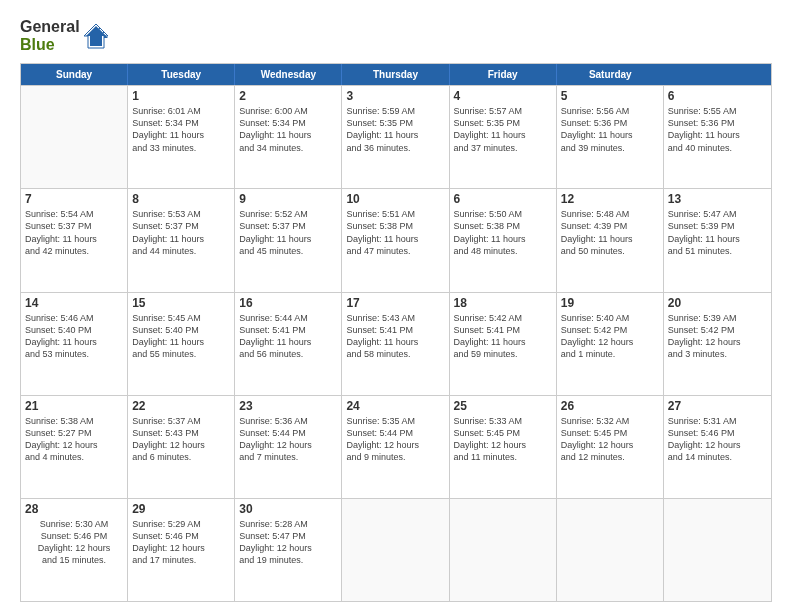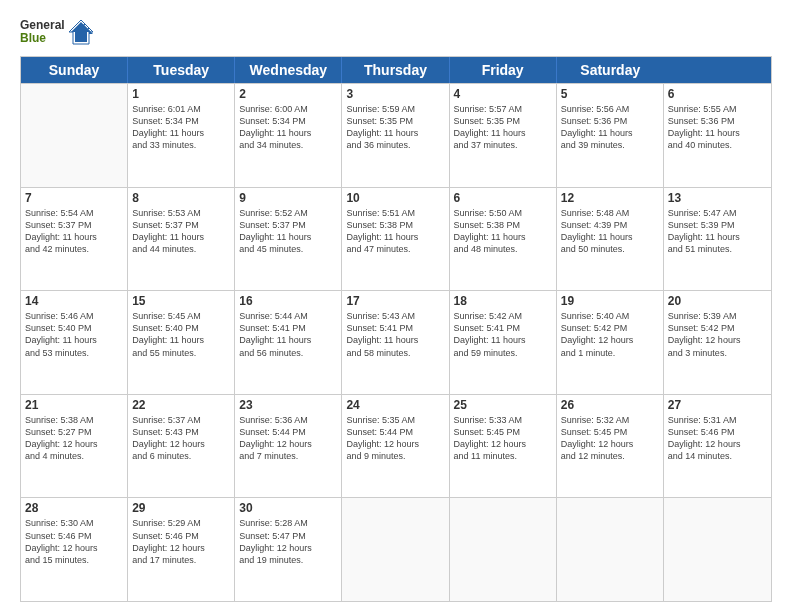--- a/index.html
+++ b/index.html
@@ -22,21 +22,21 @@
       justify-content: space-between;
       align-items: flex-start;
       margin-bottom: 10px;
     }
     .logo {
       display: flex;
       align-items: center;
       gap: 0px;
     }
     .logo-text {
-      font-size: 12px;
+      font-size: 16px;
       font-weight: bold;
       line-height: 1.1;
     }
     .logo-text .general { color: #333; }
     .logo-text .blue { color: #4d7c0f; }
     .logo-icon {
       width: 28px;
       height: 28px;
       margin-left: 2px;
     }
@@ -60,21 +60,21 @@
       flex-direction: column;
       border: 1px solid #ccc;
     }
     .cal-header {
       display: grid;
       grid-template-columns: repeat(7, 1fr);
       background: #2563a8;
     }
     .cal-header-cell {
       color: #fff;
-      font-size: 14px;
+      font-size: 10px;
       font-weight: bold;
       padding: 5px 4px;
       text-align: center;
       border-right: 1px solid #3a78c9;
     }
     .cal-header-cell:last-child { border-right: none; }
     .cal-body {
       flex: 1;
       display: grid;
       grid-template-rows: repeat(5, 1fr);
@@ -335,21 +335,21 @@
             <div class="day-num">27</div>
             <div class="cell-info" style="white-space: pre-line;">Sunrise: 5:31 AM
 Sunset: 5:46 PM
 Daylight: 12 hours
 and 14 minutes.</div>
           </div>
         </div>
         <div class="cal-row">
           <div class="cal-cell">
             <div class="day-num">28</div>
-            <div class="cell-info" style="white-space: pre-line;">Sunrise: 5:30 AM
+            <div class="cell-info" style="white-space: pre-line; text-align: center;">Sunrise: 5:30 AM
 Sunset: 5:46 PM
 Daylight: 12 hours
 and 15 minutes.</div>
           </div>
           <div class="cal-cell">
             <div class="day-num">29</div>
             <div class="cell-info" style="white-space: pre-line;">Sunrise: 5:29 AM
 Sunset: 5:46 PM
 Daylight: 12 hours
 and 17 minutes.</div>

